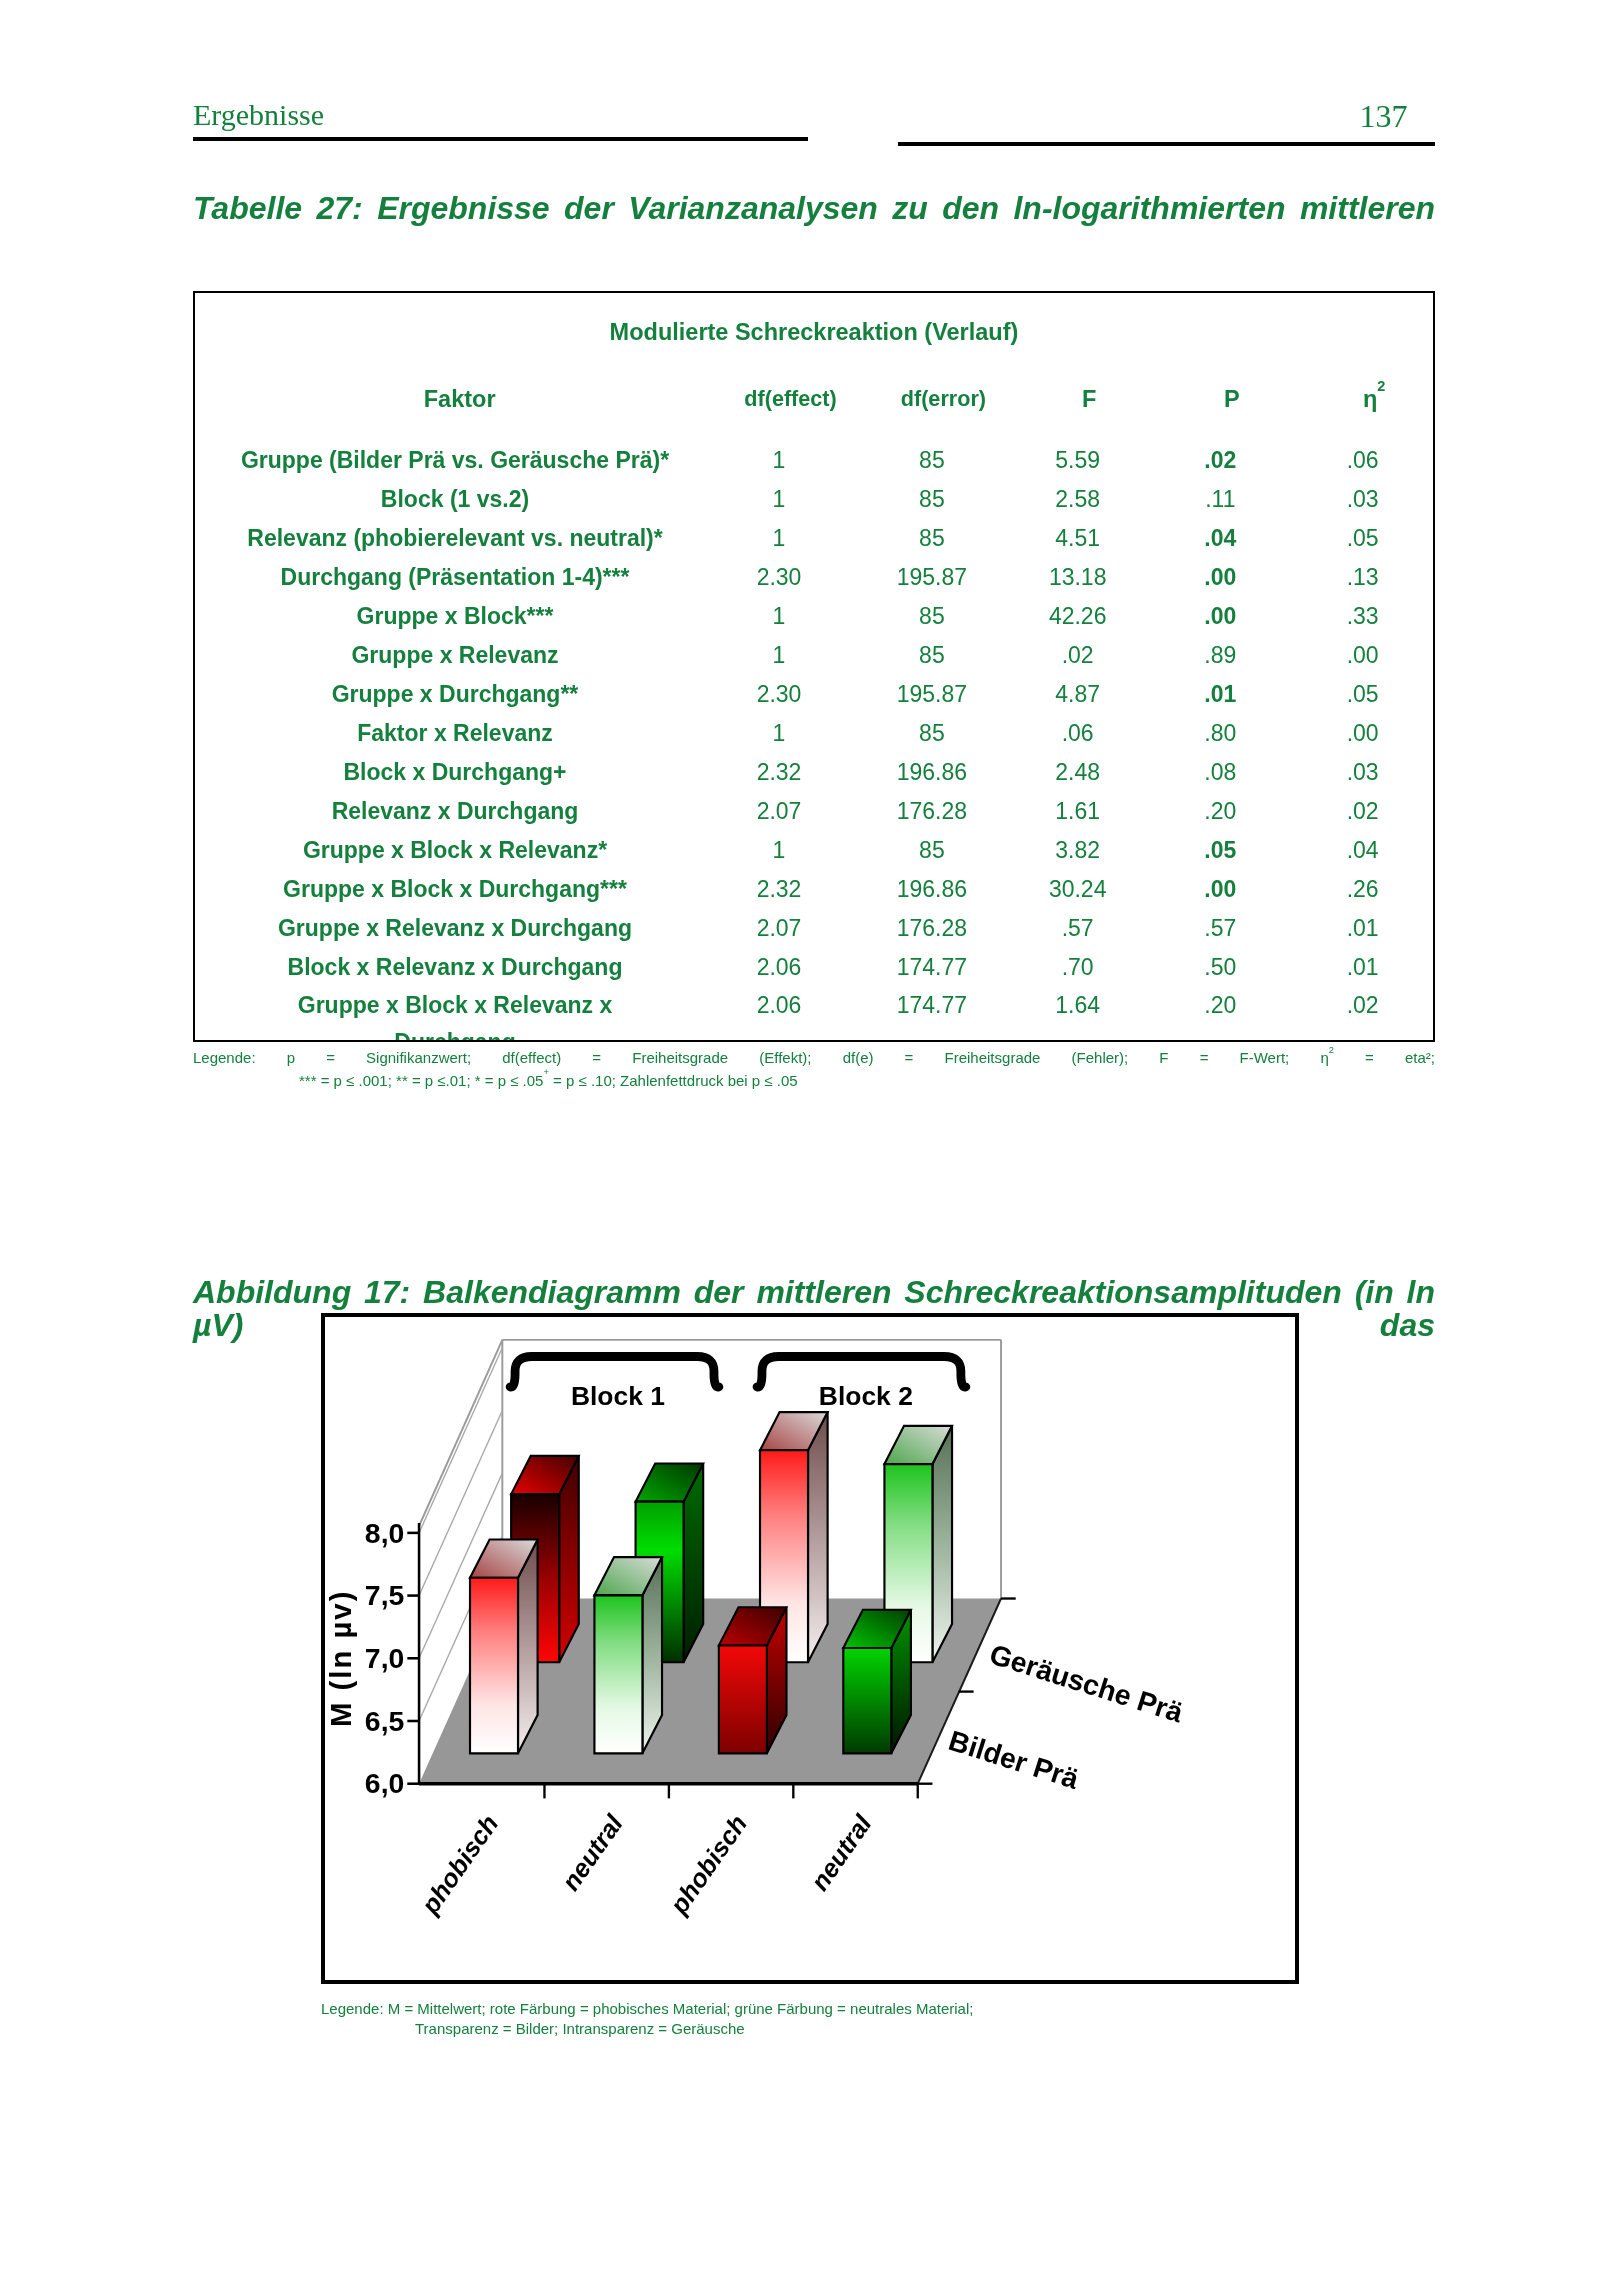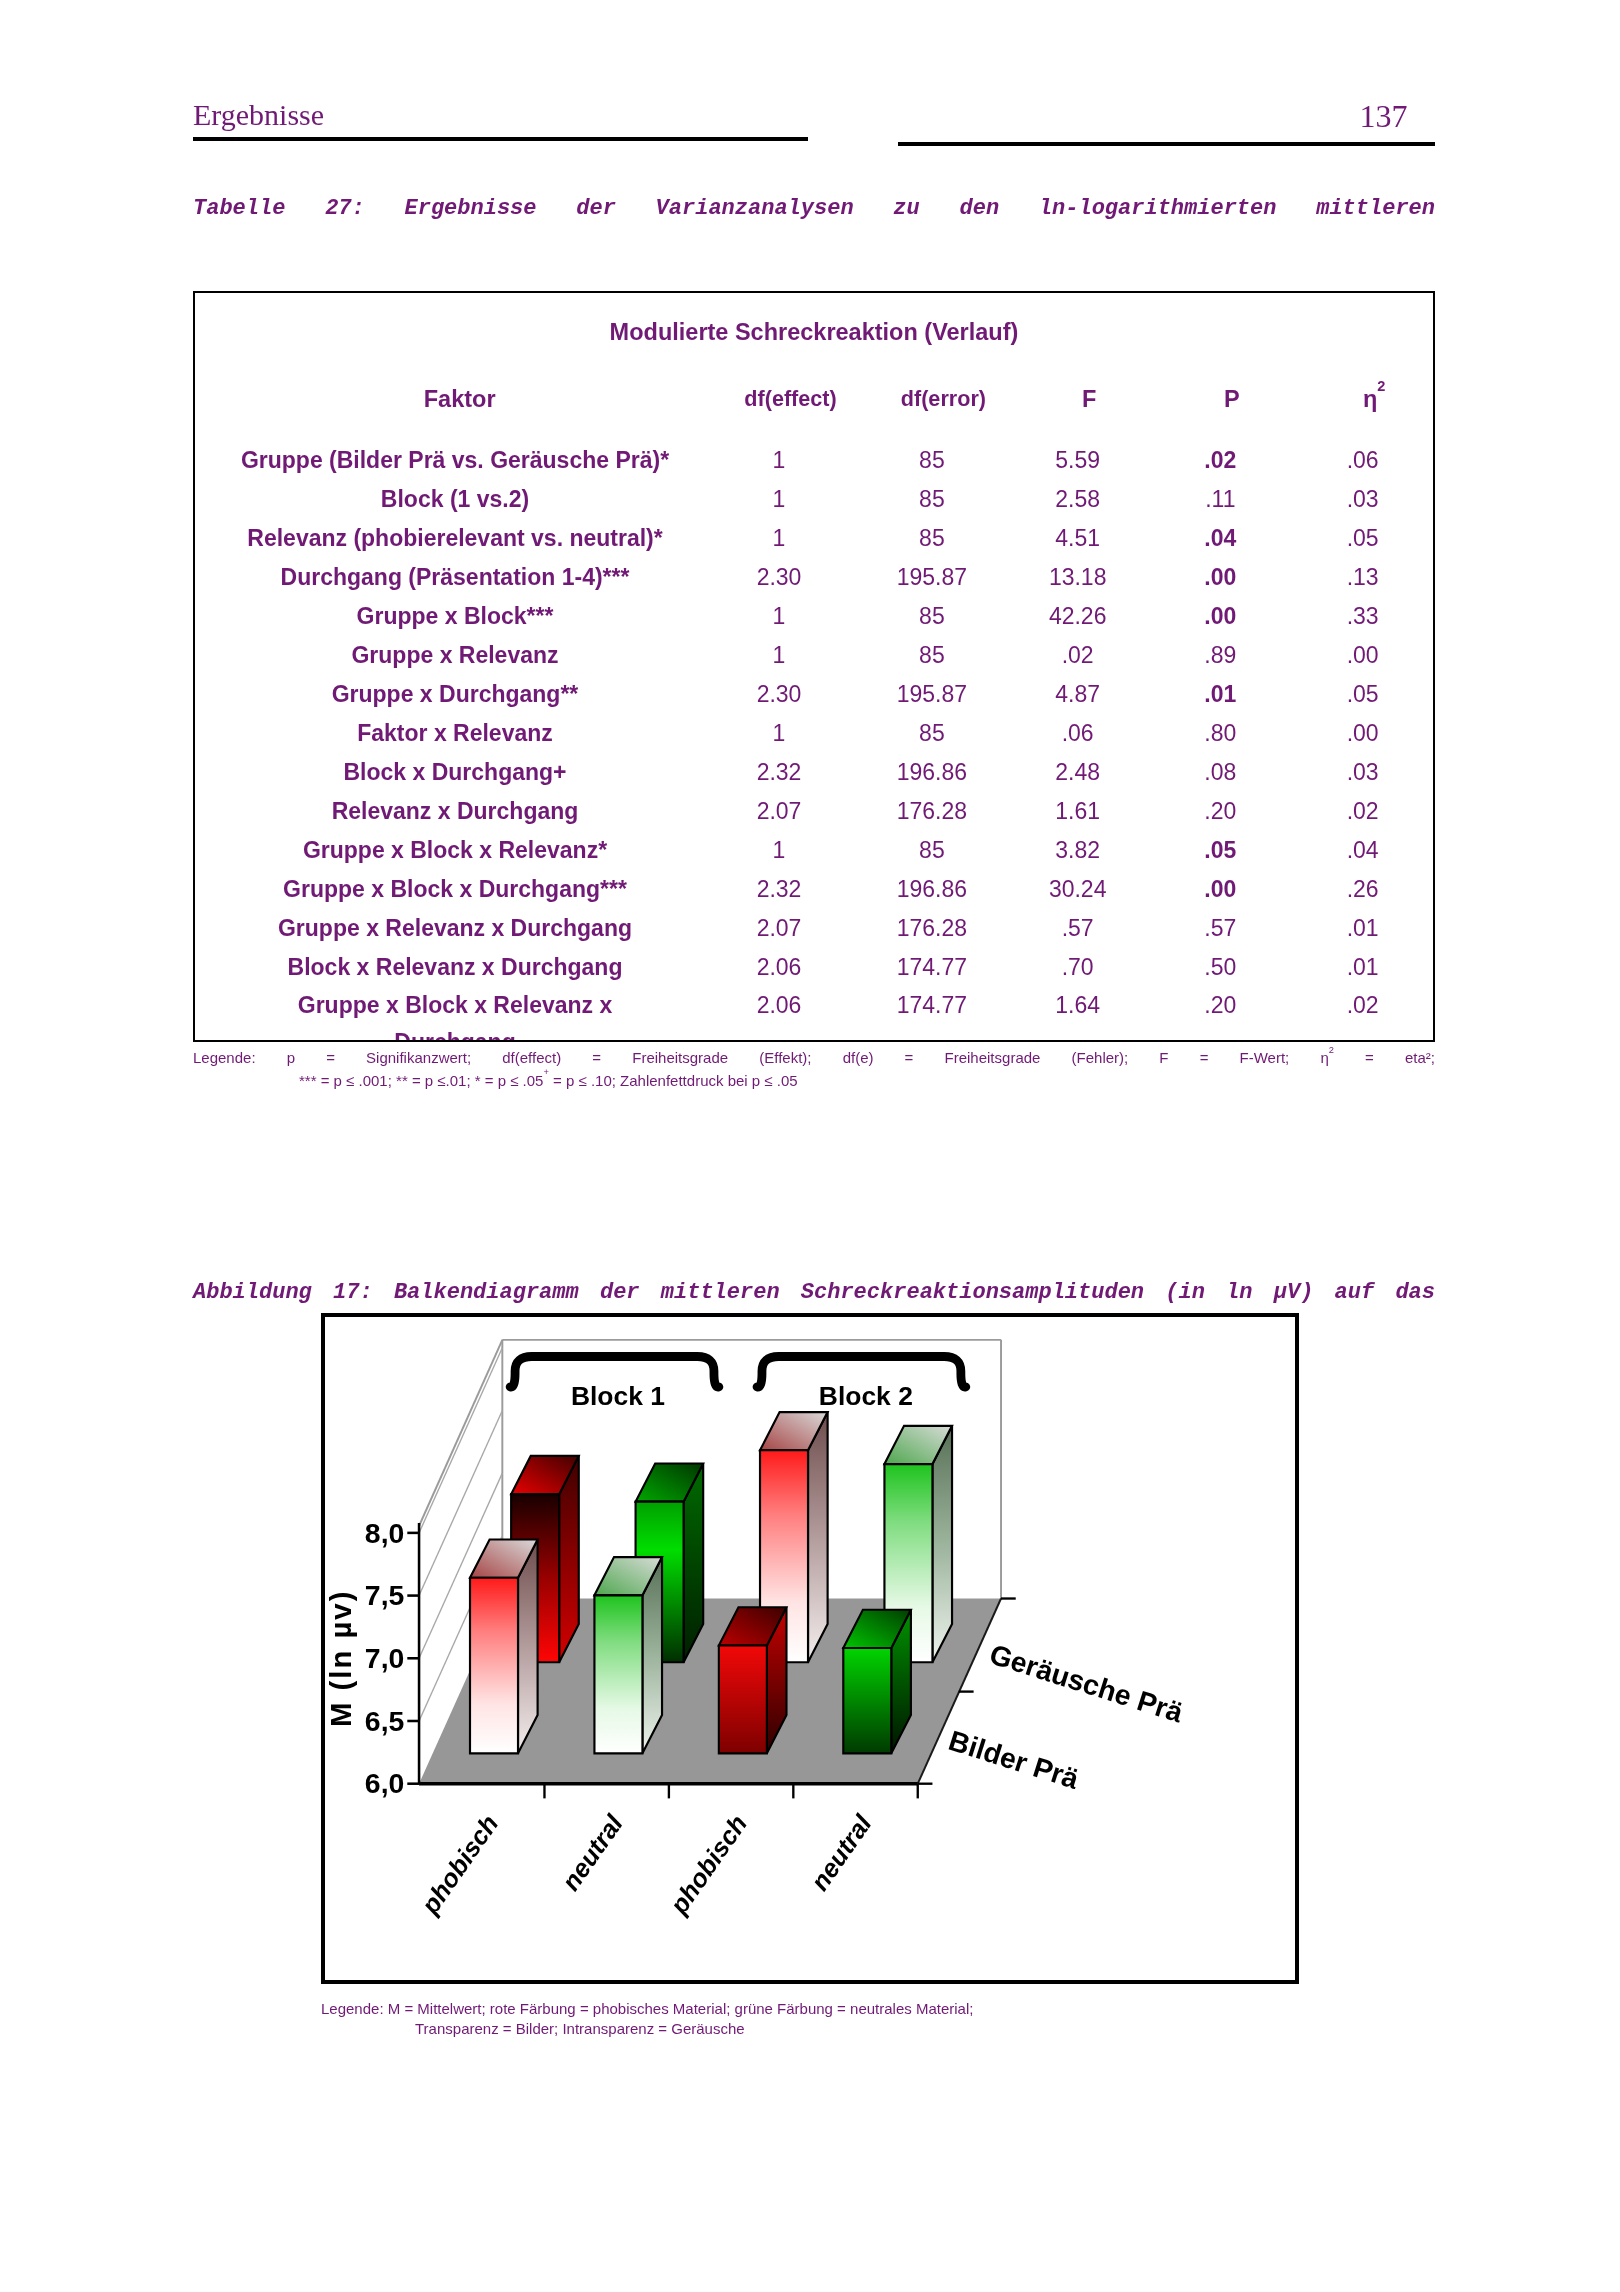--- a/index.html
+++ b/index.html
@@ -1,26 +1,26 @@
 <!DOCTYPE html>
 <html><head>
 <meta charset="utf-8">
 <style>
   html,body{margin:0;padding:0;background:#e8e8e8;}
   .page{position:relative;width:1620px;height:2293px;background:#ffffff;
-        font-family:"Liberation Sans",sans-serif;color:#701a75;overflow:hidden;}
+        font-family:"Liberation Sans",sans-serif;color:#15803d;overflow:hidden;}
   
   .runhead{position:absolute;left:193px;top:98px;width:1242px;
            font-family:"Liberation Serif",serif;font-size:30px;}
   .runhead .pageno{position:absolute;right:27.4px;top:0;font-size:32px;}
   .rule-a{position:absolute;left:193px;top:137px;width:615px;height:3.9px;background:#000;}
   .rule-b{position:absolute;left:898px;top:142px;width:537px;height:3.9px;background:#000;}
   
   .caption{position:absolute;left:193px;width:1242px;
-           font-size:22px;font-weight:bold;font-style:italic;line-height:33px;font-family:Liberation Mono, monospace;}
+           font-size:32px;font-weight:bold;font-style:italic;line-height:33px;}
   .cap-just{text-align:justify;text-align-last:justify;}
   .tbl-caption{top:192px;}
   .fig-caption{top:1276px;}
   .cap-line2{margin-top:2px;}
   .tbl-caption .cap-line2{margin-left:253px;}
   .fig-caption .cap-line2{margin-left:209px;}
   
   .anova-box{position:absolute;left:193px;top:291px;width:1242px;height:751px;
              border:2.9px solid #000;box-sizing:border-box;overflow:hidden;}
   .t-title{margin-top:26px;height:29px;text-align:center;font-size:23.5px;font-weight:bold;}

